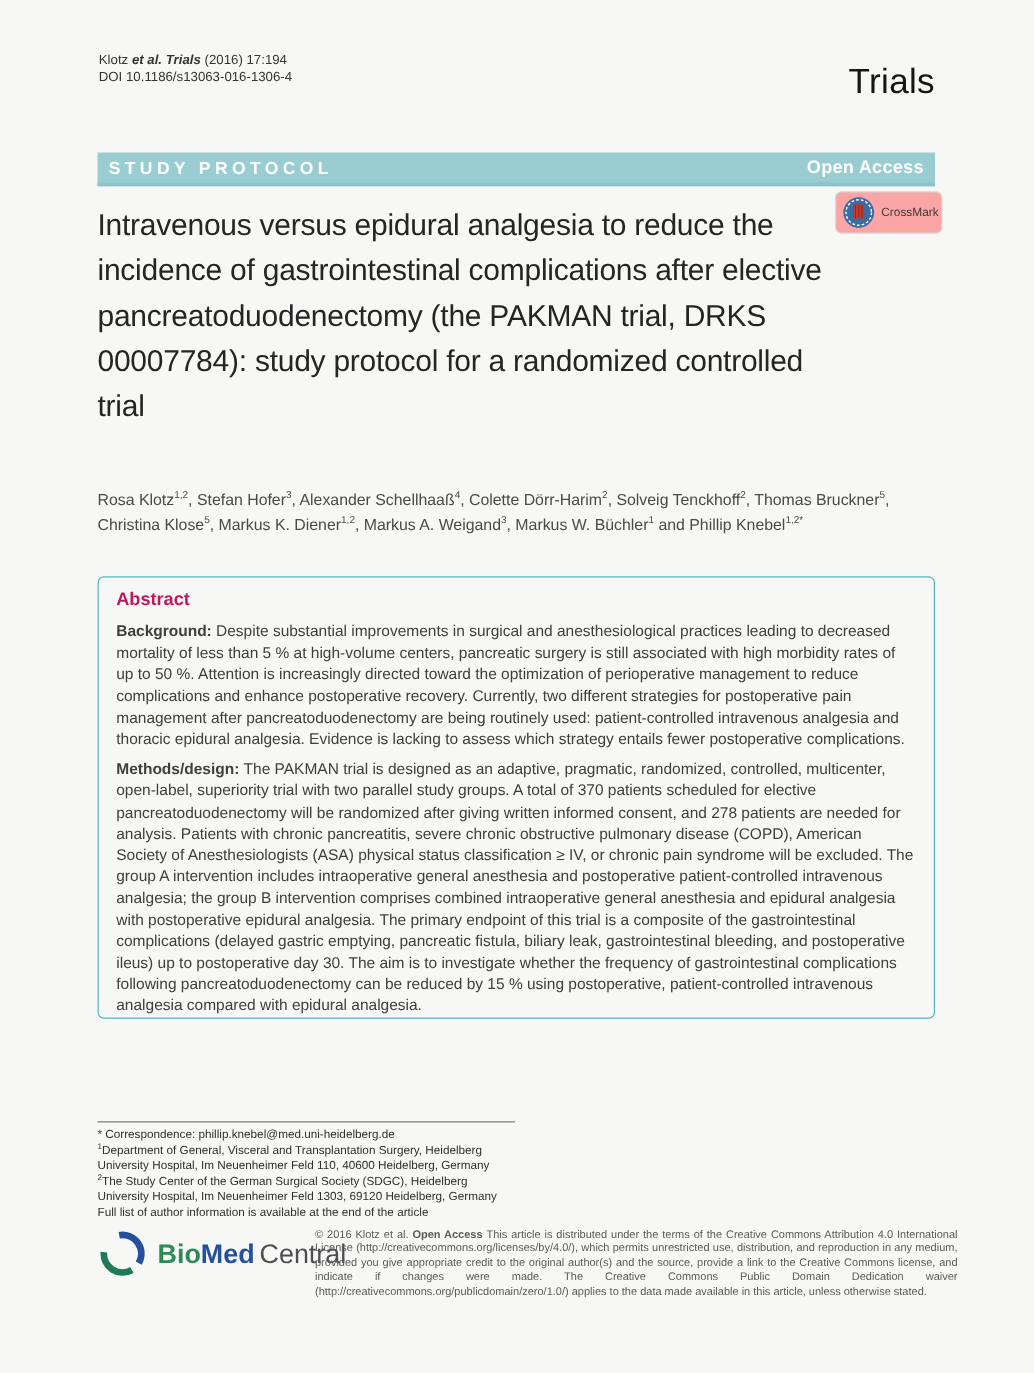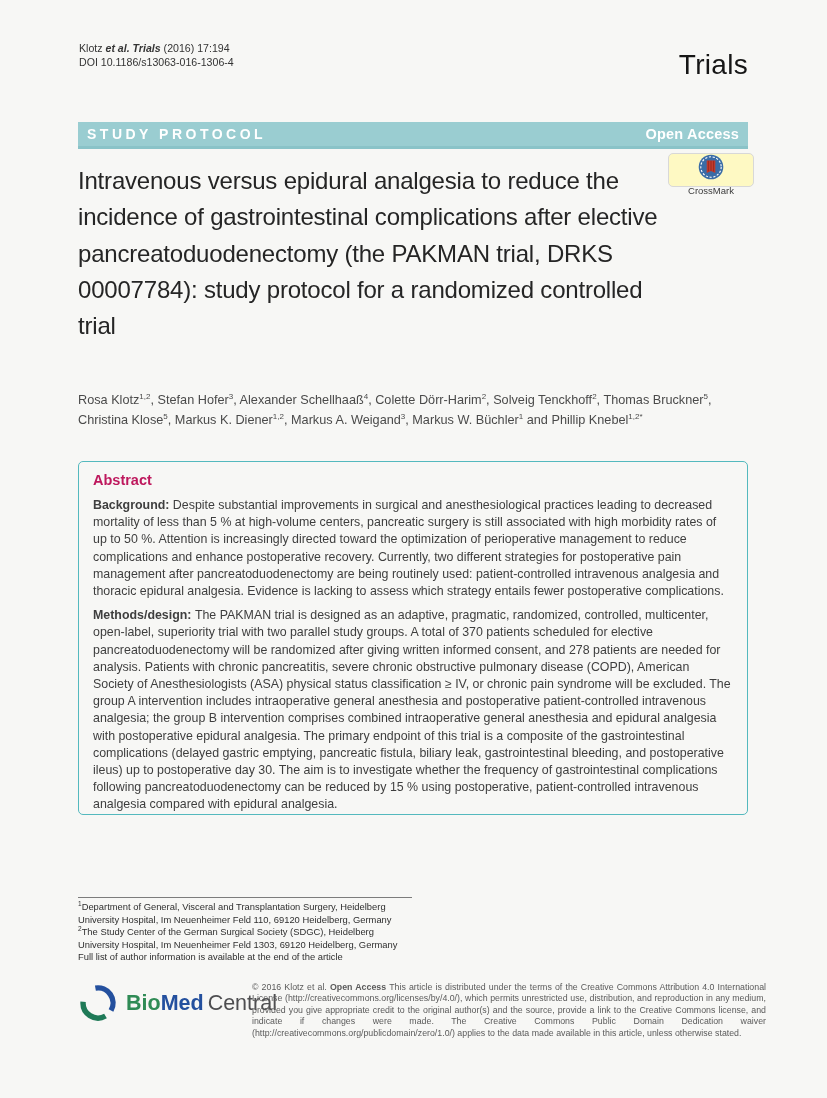--- a/index.html
+++ b/index.html
@@ -17,22 +17,22 @@
   .banner{
     position:absolute;left:78px;top:122px;width:670px;height:26px;box-sizing:border-box;
     background:#9acdd1;border-bottom:3px solid #8ac3c8;
     display:flex;align-items:center;justify-content:space-between;padding:12px 9px;
   }
   .banner .label{color:#ffffff;font-weight:700;font-size:14px;letter-spacing:3.5px;}
   .banner .access{color:#ffffff;font-weight:700;font-size:14.5px;letter-spacing:.2px;}
 
   .crossmark{
     position:absolute;top:153px;right:73px;width:86px;height:34px;box-sizing:border-box;
-    background:#fef9c3;border:1px solid #d8d8d8;border-radius:5px;
-    display:flex;align-items:center;gap:5px;padding:0 5px;cursor:pointer;flex-direction:column;
+    background:#fca5a5;border:1px solid #d8d8d8;border-radius:5px;
+    display:flex;align-items:center;gap:5px;padding:0 5px;cursor:pointer;
   }
   .crossmark .cm-label{font-size:9.5px;color:#3b3b3b;}
 
   .title{
     position:absolute;left:78px;top:163px;width:588px;
     font-size:24px;line-height:36.3px;color:#252525;font-weight:400;letter-spacing:-0.2px;
   }
 
   .authors{position:absolute;left:78px;top:391px;width:674px;font-size:12.7px;line-height:19.5px;color:#4a4a4a;}
   .authors sup{font-size:8px;}
@@ -95,21 +95,22 @@
 <div class="authors"><span>Rosa Klotz</span><sup>1,2</sup><span>, Stefan Hofer</span><sup>3</sup><span>, Alexander Schellhaaß</span><sup>4</sup><span>, Colette Dörr-Harim</span><sup>2</sup><span>, Solveig Tenckhoff</span><sup>2</sup><span>, Thomas Bruckner</span><sup>5</sup><span>, Christina Klose</span><sup>5</sup><span>, Markus K. Diener</span><sup>1,2</sup><span>, Markus A. Weigand</span><sup>3</sup><span>, Markus W. Büchler</span><sup>1</sup><span> and Phillip Knebel</span><sup>1,2*</sup></div>
 
 <div class="abstract">
   <div class="abs-heading">Abstract</div>
   <p><span style="font-weight: 700;">Background: </span><span>Despite substantial improvements in surgical and anesthesiological practices leading to decreased mortality of less than 5 % at high-volume centers, pancreatic surgery is still associated with high morbidity rates of up to 50 %. Attention is increasingly directed toward the optimization of perioperative management to reduce complications and enhance postoperative recovery. Currently, two different strategies for postoperative pain management after pancreatoduodenectomy are being routinely used: patient-controlled intravenous analgesia and thoracic epidural analgesia. Evidence is lacking to assess which strategy entails fewer postoperative complications.</span></p>
   <p><span style="font-weight: 700;">Methods/design: </span><span>The PAKMAN trial is designed as an adaptive, pragmatic, randomized, controlled, multicenter, open-label, superiority trial with two parallel study groups. A total of 370 patients scheduled for elective pancreatoduodenectomy will be randomized after giving written informed consent, and 278 patients are needed for analysis. Patients with chronic pancreatitis, severe chronic obstructive pulmonary disease (COPD), American Society of Anesthesiologists (ASA) physical status classification ≥ IV, or chronic pain syndrome will be excluded. The group A intervention includes intraoperative general anesthesia and postoperative patient-controlled intravenous analgesia; the group B intervention comprises combined intraoperative general anesthesia and epidural analgesia with postoperative epidural analgesia. The primary endpoint of this trial is a composite of the gastrointestinal complications (delayed gastric emptying, pancreatic fistula, biliary leak, gastrointestinal bleeding, and postoperative ileus) up to postoperative day 30. The aim is to investigate whether the frequency of gastrointestinal complications following pancreatoduodenectomy can be reduced by 15 % using postoperative, patient-controlled intravenous analgesia compared with epidural analgesia.</span></p>
 
 </div>
 
 <div class="footnotes">
-  <div class="fn-line"><sup>1</sup><span>Department of General, Visceral and Transplantation Surgery, Heidelberg University Hospital, Im Neuenheimer Feld 110, 69120 Heidelberg, Germany</span></div>
+  <div class="fn-line"><span>* Correspondence: </span><span>phillip.knebel@med.uni-heidelberg.de</span></div>
+  <div class="fn-line"><sup>1</sup><span>Department of General, Visceral and Transplantation Surgery, Heidelberg University Hospital, Im Neuenheimer Feld 110, 40600 Heidelberg, Germany</span></div>
   <div class="fn-line"><sup>2</sup><span>The Study Center of the German Surgical Society (SDGC), Heidelberg University Hospital, Im Neuenheimer Feld 1303, 69120 Heidelberg, Germany</span></div>
   <div class="fn-line">Full list of author information is available at the end of the article</div>
 </div>
 
 <div class="logo">
   <span style="display:inline-flex;">
     <svg width="40" height="40" viewBox="0 0 40 40">
       <path d="M 17.4 5.2 A 15 15 0 0 1 33 27.5" fill="none" stroke="#24509e" stroke-width="5.4"></path>
       <path d="M 27.5 33 A 15 15 0 0 1 5.1 18.7" fill="none" stroke="#1f7a57" stroke-width="5.4"></path>
     </svg>

